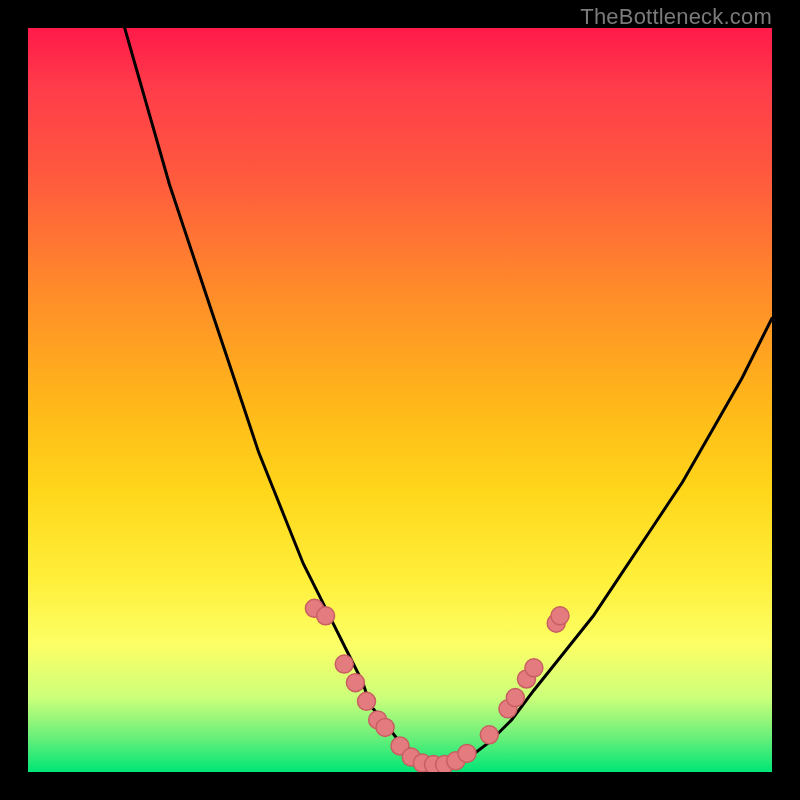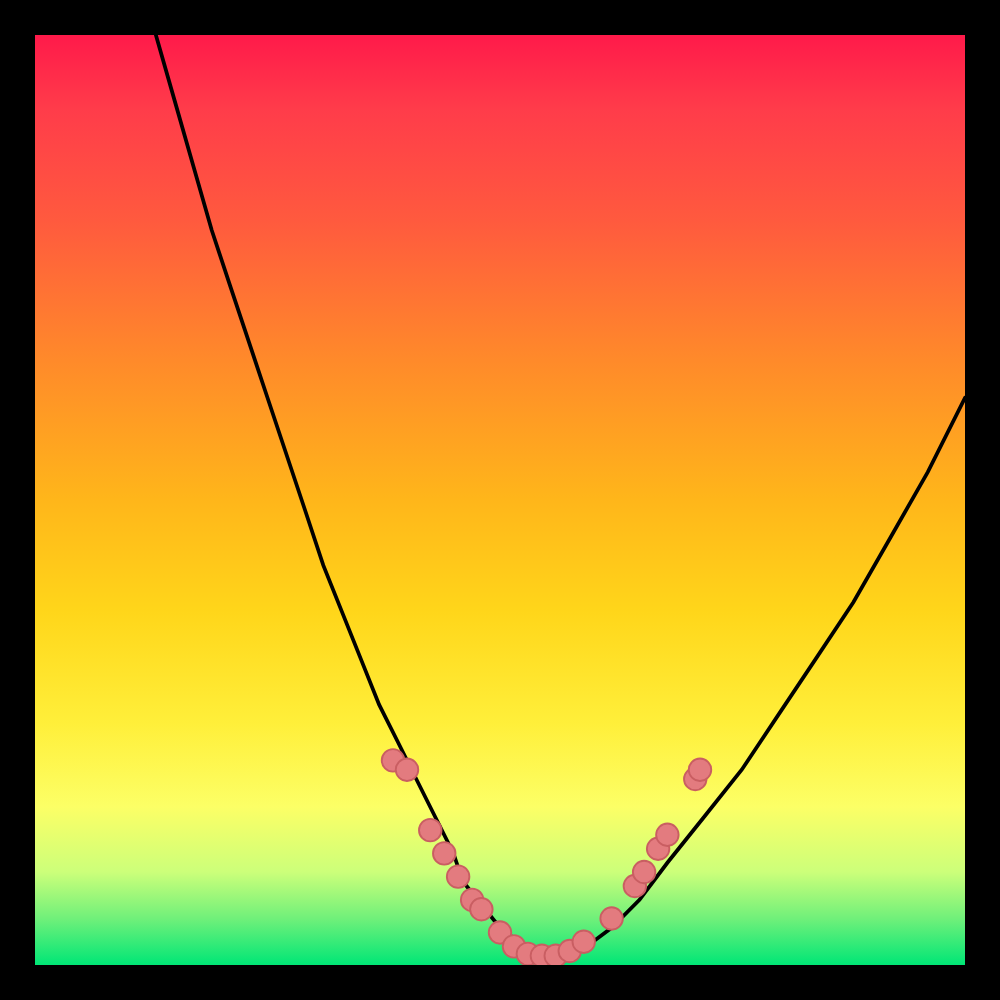--- a/index.html
+++ b/index.html
@@ -86,13 +86,14 @@
           <circle cx="461.3" cy="706.8" r="9" class="dot"></circle>
           <circle cx="479.9" cy="680.8" r="9" class="dot"></circle>
           <circle cx="487.3" cy="669.6" r="9" class="dot"></circle>
           <circle cx="498.5" cy="651.0" r="9" class="dot"></circle>
           <circle cx="505.9" cy="639.8" r="9" class="dot"></circle>
           <circle cx="528.2" cy="595.2" r="9" class="dot"></circle>
           <circle cx="532.0" cy="587.8" r="9" class="dot"></circle>
         </g>
     </svg>
   </div>
+  <div class="watermark">TheBottleneck.com</div>
 </div>
 
 </body></html>

